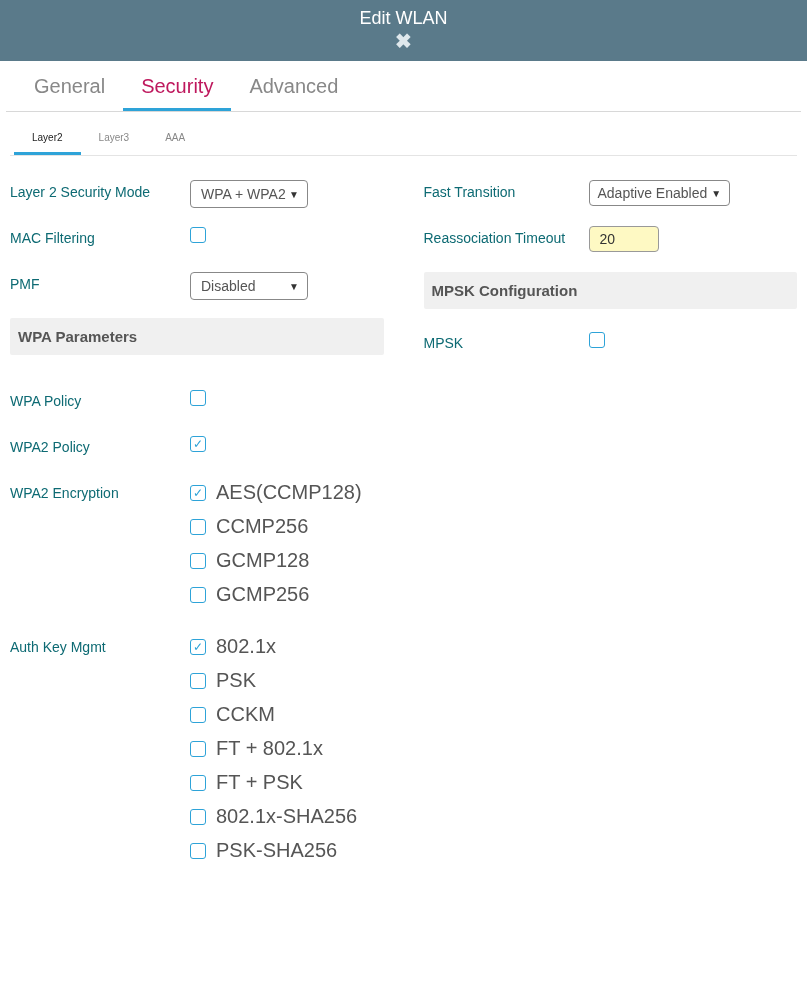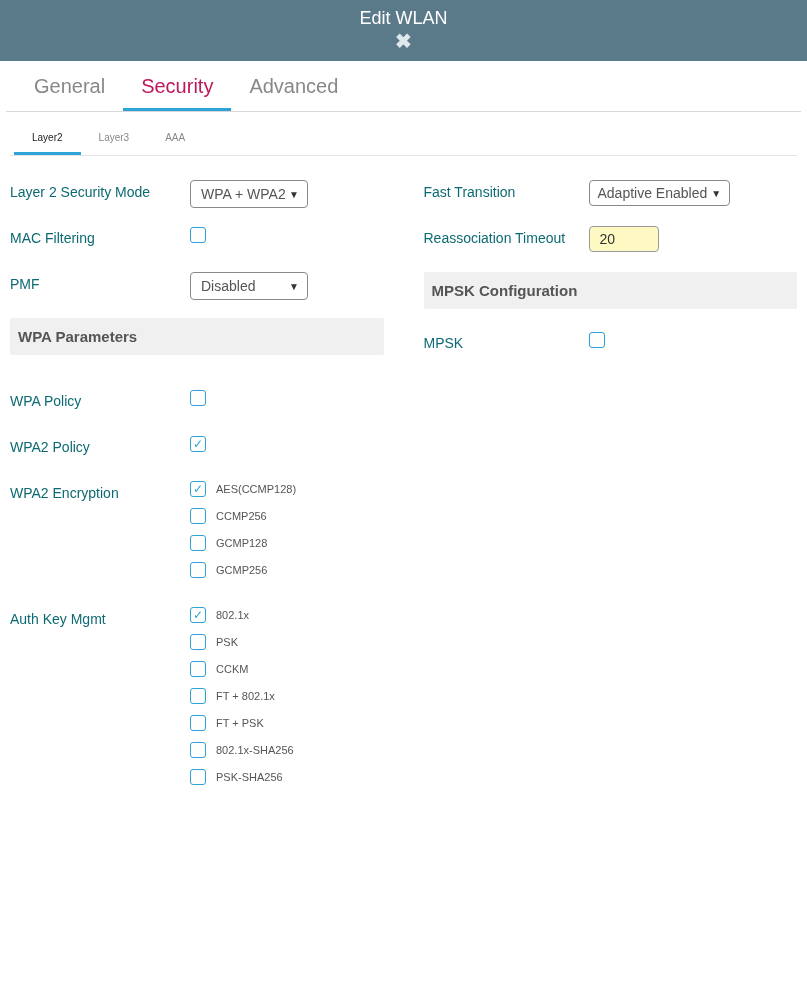--- a/index.html
+++ b/index.html
@@ -134,21 +134,21 @@
   }
   .checkbox.checked::after {
     content: "✓";
   }
   .cb-line {
     display: flex;
     align-items: center;
     gap: 10px;
     margin-bottom: 11px;
     color: #555;
-    font-size: 11px;
+    font-size: 20px;
   }
   .text-input {
     border: 1px solid #999;
     border-radius: 4px;
     padding: 4px 10px;
     font-size: 14px;
     color: #333;
     width: 70px;
     background:#fef9c3;
   }

